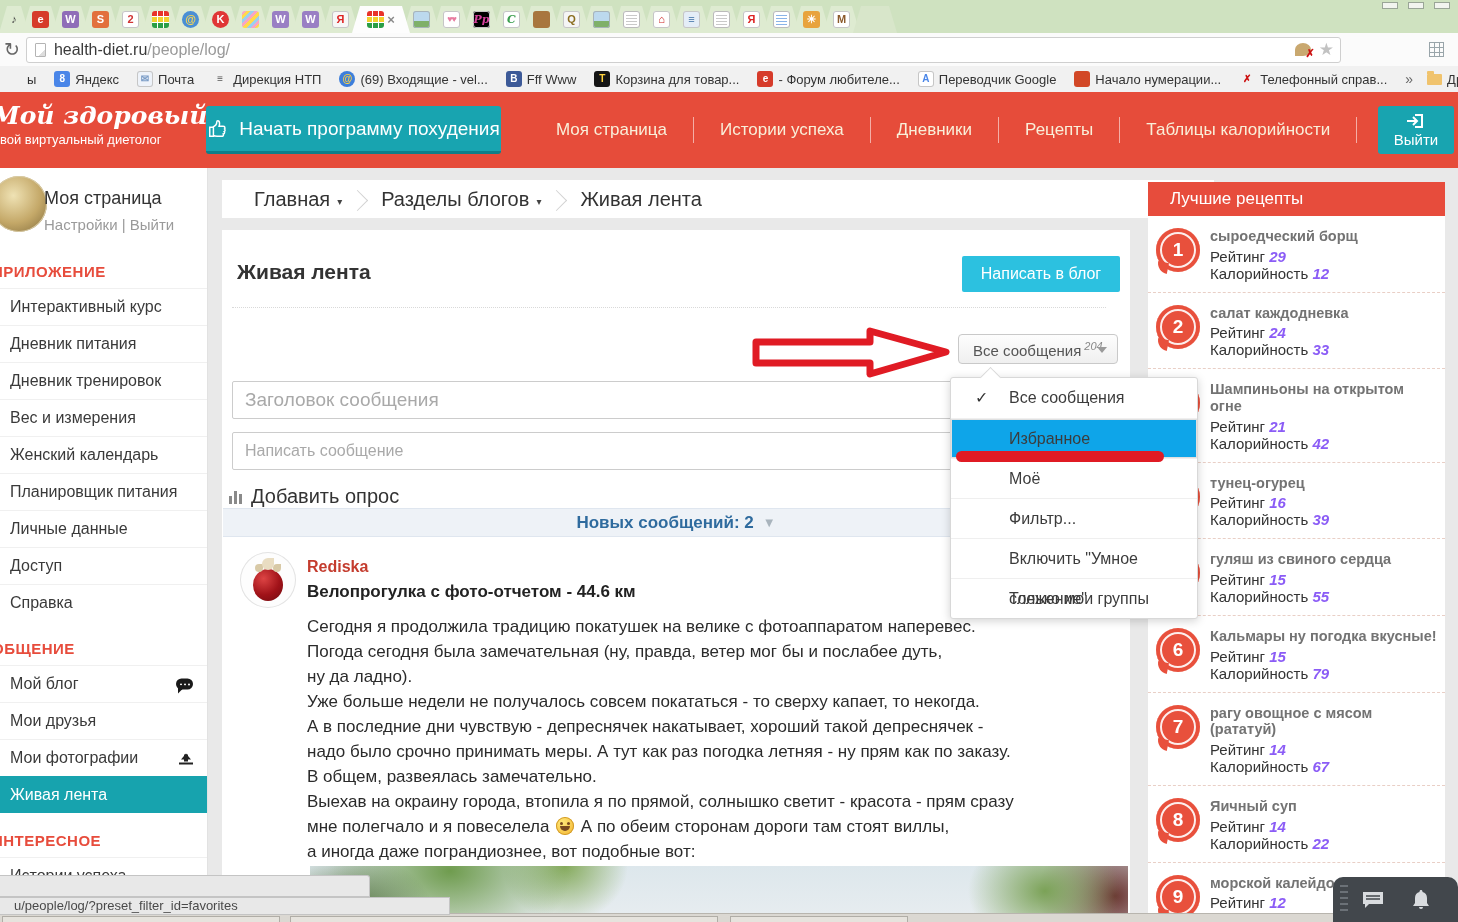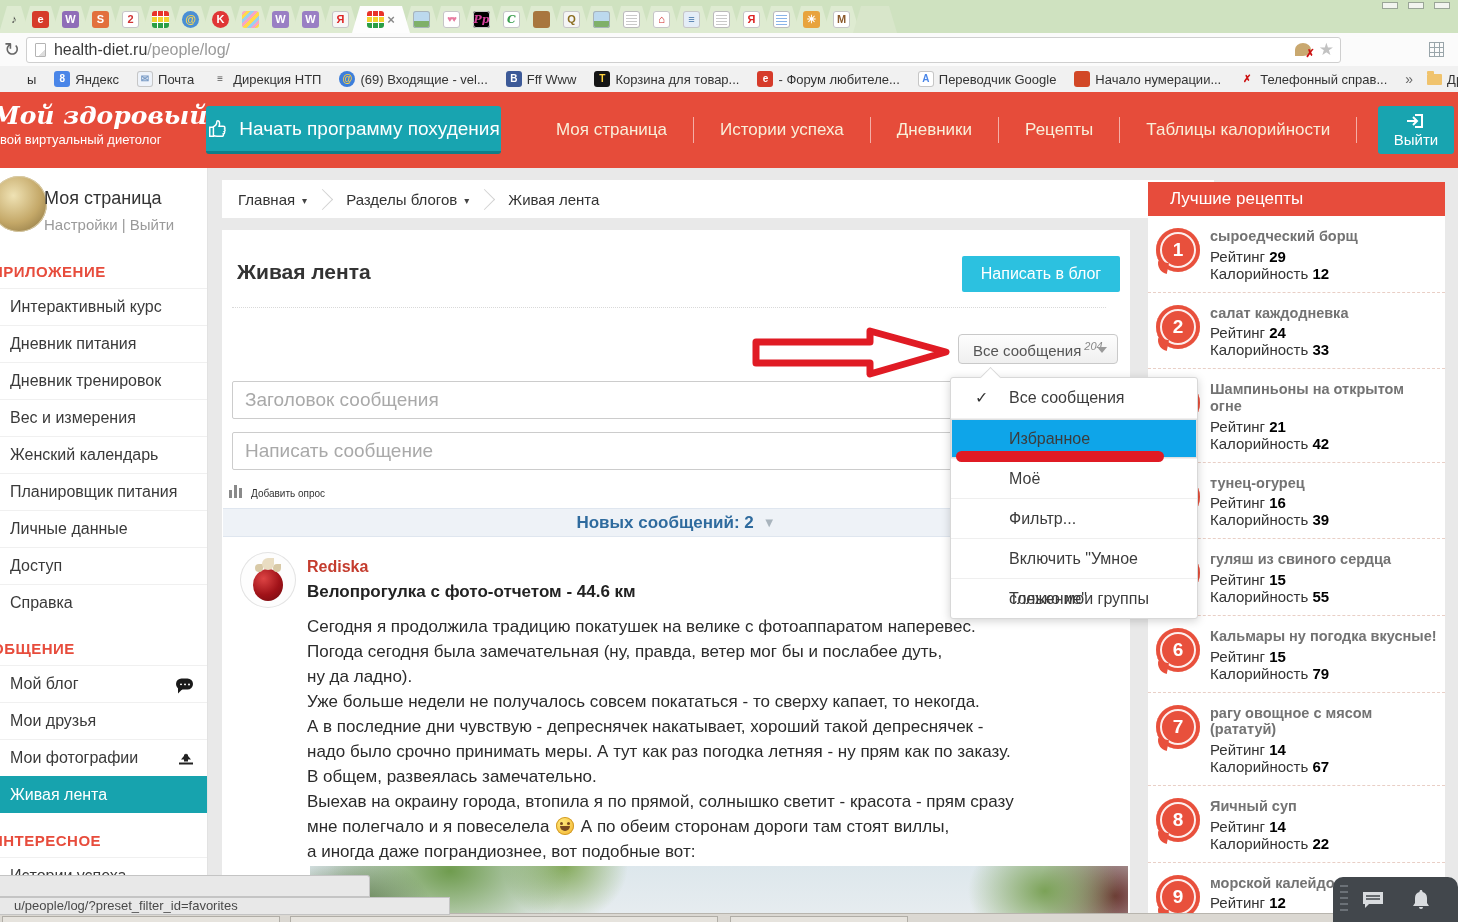--- a/index.html
+++ b/index.html
@@ -83,37 +83,37 @@
   .sb-ic { display:none; position:absolute; right:14px; top:50%; transform:translateY(-50%); }
   .sb-ic.show { display:block; }
   .sb-ic-comment { width:17px; height:11px; background:#1a1a1a; border-radius:6px; }
   .sb-ic-comment::before { content:""; position:absolute; left:4px; top:5px; width:2px; height:2px; border-radius:50%; background:#fff; box-shadow:4px 0 0 #fff, 8px 0 0 #fff; }
   .sb-ic-comment::after { content:""; position:absolute; left:2px; bottom:-4px; border:4px solid transparent; border-top-color:#1a1a1a; border-left-color:#1a1a1a; }
   .sb-ic-upload { width:14px; height:13px; border-bottom:2px solid #222; }
   .sb-ic-upload::before { content:""; position:absolute; left:5px; top:3px; width:4px; height:7px; background:#222; }
   .sb-ic-upload::after { content:""; position:absolute; left:2px; top:-3px; border:5px solid transparent; border-bottom:6px solid #222; }
 
   
-  .breadcrumb { position:absolute; left:222px; top:180px; width:992px; height:38px; background:#fff; display:flex; align-items:center; padding-left:16px; font-size:15px; color:#333; }
+  .breadcrumb { position:absolute; left:222px; top:180px; width:992px; height:38px; background:#fff; display:flex; align-items:center; padding-left:32px; font-size:20px; color:#333; }
   .crumb { cursor:pointer; }
   .crumb.has-caret::after { content:"▾"; font-size:10px; color:#444; margin-left:7px; vertical-align:1px; }
   .crumb + .crumb::before { content:""; display:inline-block; width:14px; height:14px; border-top:1px solid #d2d2d2; border-right:1px solid #d2d2d2; transform:rotate(45deg); margin:0 16px 0 8px; vertical-align:-2px; }
 
   .main-card { position:absolute; left:222px; top:230px; width:908px; height:692px; background:#fff; }
   .page-title { position:absolute; left:15px; top:30px; font-size:21px; font-weight:bold; color:#333; }
   .write-blog-btn { position:absolute; right:10px; top:26px; width:158px; height:36px; background:#2cc1e0; border:none; border-radius:2px; color:#fff; font-size:16px; font-family:inherit; cursor:pointer; }
   .title-dots { position:absolute; left:10px; right:24px; top:77px; border-bottom:1px dotted #d9d9d9; }
   .filter-btn { position:absolute; left:736px; top:104px; width:160px; height:30px; background:linear-gradient(#fdfdfd,#efefef); border:1px solid #c9c9c9; border-radius:4px; font-family:inherit; font-size:15px; color:#555; cursor:pointer; text-align:left; padding-left:14px; }
   .filter-count { font-size:11px; font-style:italic; color:#888; vertical-align:6px; margin-left:3px; }
   .filter-caret { position:absolute; right:10px; top:12px; width:0; height:0; border:5px solid transparent; border-top:6px solid #9a9a9a; }
   .post-input { position:absolute; left:10px; width:896px; height:38px; border:1px solid #ccc; border-radius:2px; padding:0 12px; font-family:inherit; color:#444; }
   .post-input::placeholder { color:#a9a9a9; }
   .input-title { top:151px; font-size:19px; }
-  .input-msg { top:202px; font-size:19px; }
-  .addpoll { position:absolute; left:12px; top:255px; font-size:10px; color:#333; cursor:pointer;text-align:right; }
+  .input-msg { top:202px; font-size:16px; }
+  .addpoll { position:absolute; left:12px; top:255px; font-size:20px; color:#333; cursor:pointer;text-align:right; }
   .poll-icon { display:inline-block; position:relative; width:3px; height:13px; background:#8a8a8a; margin-right:14px; vertical-align:-1px; }
   .poll-icon::before { content:""; position:absolute; left:-5px; bottom:0; width:3px; height:8px; background:#8a8a8a; }
   .poll-icon::after { content:""; position:absolute; left:5px; bottom:0; width:3px; height:10px; background:#8a8a8a; }
   .new-msg-band { position:absolute; left:1px; top:278px; width:906px; height:29px; background:#eef2f7; border-top:1px solid #dfe6ef; border-bottom:1px solid #dfe6ef; display:flex; align-items:center; justify-content:center; gap:9px; }
   .new-msg-label { color:#2f6b9e; font-weight:bold; font-size:17px; cursor:pointer; }
   .down-arrow-icon { color:#a9b4bd; font-size:13px; cursor:pointer; }
 
   .post-avatar { position:absolute; left:18px; top:322px; width:56px; height:56px; border-radius:50%; background:#fdfdfd; box-shadow:inset 0 0 0 1px #e3e3e3; overflow:hidden; }
   .post-avatar::before { content:""; position:absolute; left:13px; top:17px; width:30px; height:32px; border-radius:50%;
       background:radial-gradient(circle at 35% 30%, #d44, #a01218 55%, #6e0b10); }
@@ -152,21 +152,21 @@
 
   
   .recipes-hd { position:absolute; left:1148px; top:182px; width:297px; height:34px; background:#e74c3c; color:#fff; font-size:17px; line-height:34px; padding-left:22px; }
   .recipes-body { position:absolute; left:1148px; top:216px; width:297px; height:706px; background:#fff; overflow:hidden; }
   .recipe { position:relative; padding:12px 8px 10px 62px; min-height:75px; }
   .recipe + .recipe { border-top:1px dashed #e9cfc6; }
   .recipe-badge { position:absolute; left:8px; top:12px; width:44px; height:44px; border-radius:50%; background:#e8503c; color:#fff; display:flex; align-items:center; justify-content:center; font-size:19px; font-weight:bold; box-shadow:inset 0 0 0 4px #e8503c, inset 0 0 0 6px rgba(255,255,255,.9); }
   .recipe-badge::after { content:""; position:absolute; left:1px; bottom:-1px; width:11px; height:11px; background:#e8503c; border-radius:0 0 0 14px; transform:rotate(12deg); }
   .recipe-name { display:block; color:#737373; font-weight:bold; font-size:14.5px; line-height:1.15; margin-bottom:3px; cursor:pointer; }
   .recipe-line { font-size:15px; color:#333; line-height:17px; }
-  .recipe-line b { color:#000000; }
+  .recipe-line b { color:#8b5cf6;font-style:italic; }
 
   
   .status-box-upper { position:absolute; left:0; top:875px; width:370px; height:22px; background:#e8e8e8; border:1px solid #c4c4c4; border-left:none; border-radius:0 3px 0 0; z-index:60; }
   .status-bar { position:absolute; left:0; top:897px; width:450px; height:18px; background:#e8e8e8; border:1px solid #c4c4c4; border-left:none; z-index:60; font-size:13px; color:#4a4a4a; line-height:16px; padding-left:14px; white-space:nowrap; overflow:hidden; }
   .taskbar { position:absolute; left:0; top:913px; width:1458px; height:9px; background:#dbd8d2; border-top:1px solid #b8b5ae; z-index:55; }
   .taskbar .tb-btn { position:absolute; top:2px; height:7px; background:#e6e3dd; border:1px solid #b0ada6; border-bottom:none; }
   .notify-widget { position:absolute; left:1333px; top:877px; width:125px; height:45px; background:#42474c; border-radius:10px 10px 0 0; z-index:60; display:flex; align-items:center; justify-content:center; gap:26px; }
   .notify-grip { position:absolute; left:7px; top:8px; width:8px; height:30px;
       background:repeating-linear-gradient(180deg,#6b7177 0 2px, transparent 2px 6px); }
 </style>

